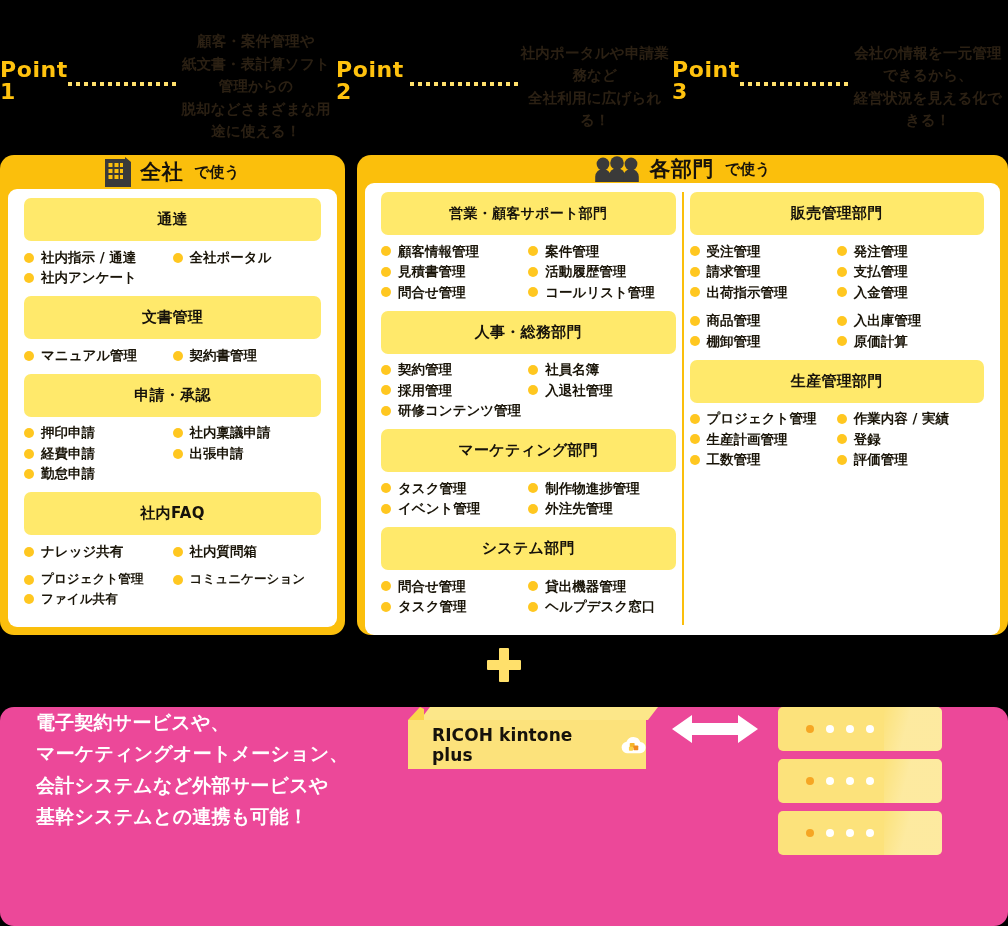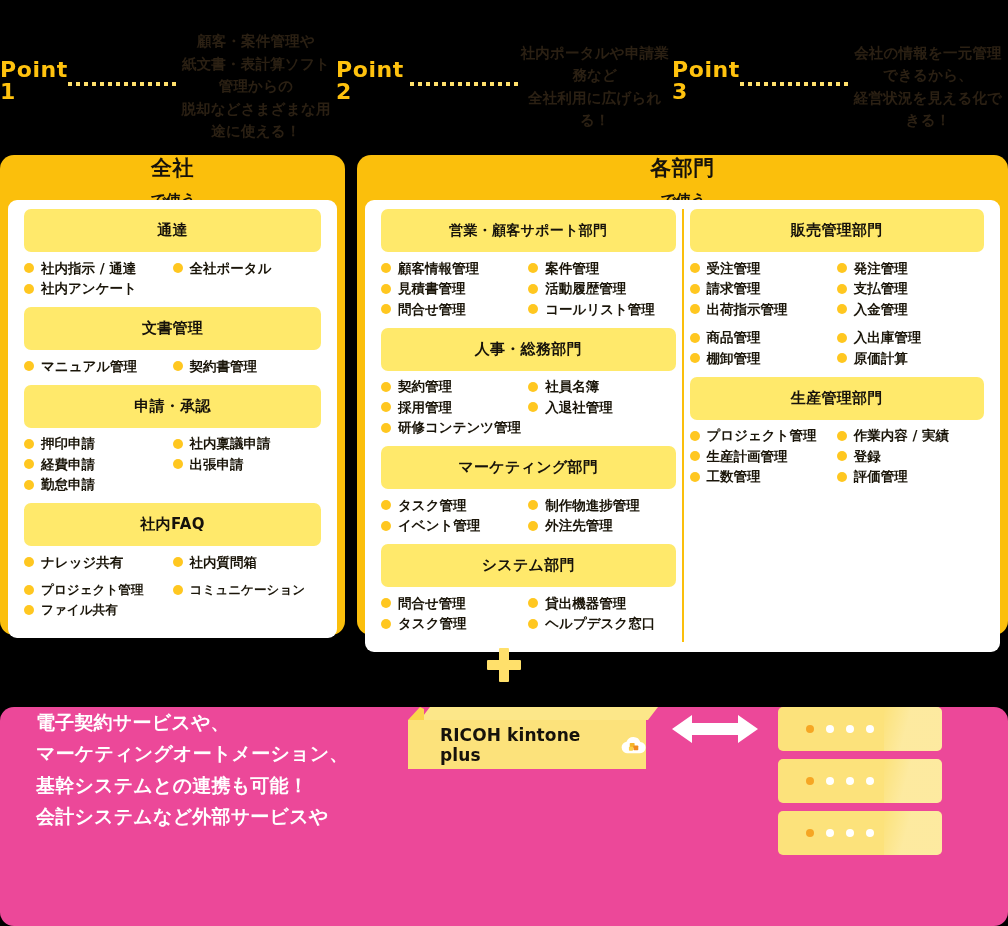--- a/index.html
+++ b/index.html
@@ -28,21 +28,21 @@
   
   .panels { position: absolute; left: 0; top: 155px; width: 1008px; height: 480px; display: flex; gap: 12px; }
   .panel {
     background: #FBBF0C; border-radius: 14px; padding: 0 8px 8px 8px;
     display: flex; flex-direction: column;
   }
   .panel.left  { width: 345px; }
   .panel.right { width: 651px; }
 
   .panel-head {
-    height: 45px; display: flex; align-items: center; justify-content: center; gap: 9px; flex-direction: column;
+    height: 45px; display: flex; align-items: center; justify-content: center; gap: 9px;
   }
   .panel-head .ttl-main { font-size: 21px; font-weight: 700; color: #16120b; letter-spacing: .5px; }
   .panel-head .ttl-sub  { font-size: 15px; font-weight: 700; color: #16120b; margin-left: 2px; }
 
   .panel-body {
     flex: 1; background: #ffffff; border-radius: 9px; padding: 9px 10px 10px 10px;
     display: flex; gap: 0;
   }
   .col { flex: 1 1 0; min-width: 0; padding: 0 6px; }
   .col.divided { border-left: 2px solid #FBBF0C; }
@@ -90,21 +90,21 @@
     clip-path: polygon(10px 0, 100% 0, calc(100% - 10px) 100%, 0 100%);
   }
   .kbox .side {
     position: absolute; left: 0; top: 0; width: 16px; height: 62px;
     background: #FAD54B;
     clip-path: polygon(12px 0, 16px 2px, 16px 62px, 0 62px, 0 13px);
   }
   .kbox .face {
     position: absolute; left: 0; top: 13px; width: 238px; height: 49px;
     background: #FCE27B; display: flex; align-items: center; gap: 8px;
-    padding-left: 32px;
+    padding-left: 24px;
   }
   .kbox .klabel { font-size: 17px; font-weight: 700; color: #16120b; letter-spacing: .1px; }
   .cloud-icon { width: 26px; height: 26px; flex: 0 0 26px; }
 
   .arrows { width: 86px; height: 44px; margin: 0 14px; display: flex; align-items: center; justify-content: center; }
 
   .racks { display: flex; flex-direction: column; gap: 8px; margin-left: 6px; }
   .rack {
     width: 164px; height: 44px; border-radius: 5px; background: #FCE27B;
     position: relative; display: flex; align-items: center; gap: 12px; padding-left: 28px;
@@ -501,22 +501,22 @@
     </div>
   </div>
 
   <div class="plus"></div>
 
   <div class="banner">
 
     <div class="banner-text">
       <span>電子契約サービスや、</span>
       <span>マーケティングオートメーション、</span>
+      <span>会計システムなど外部サービスや</span>
       <span>基幹システムとの連携も可能！</span>
-      <span>会計システムなど外部サービスや</span>
     </div>
 
     <div class="kbox">
       <div class="top"></div>
       <div class="side"></div>
       <div class="face">
         <span class="klabel">RICOH kintone plus</span>
         <svg class="cloud-icon" viewBox="0 0 32 32">
           <path d="M24.5 26H8.6A7.1 7.1 0 0 1 8 11.9 9 9 0 0 1 25 12.4a6.8 6.8 0 0 1-.5 13.6z" fill="#ffffff"></path>
           <rect x="12" y="13.5" width="6" height="6" rx="1" fill="#F5B52B"></rect>

